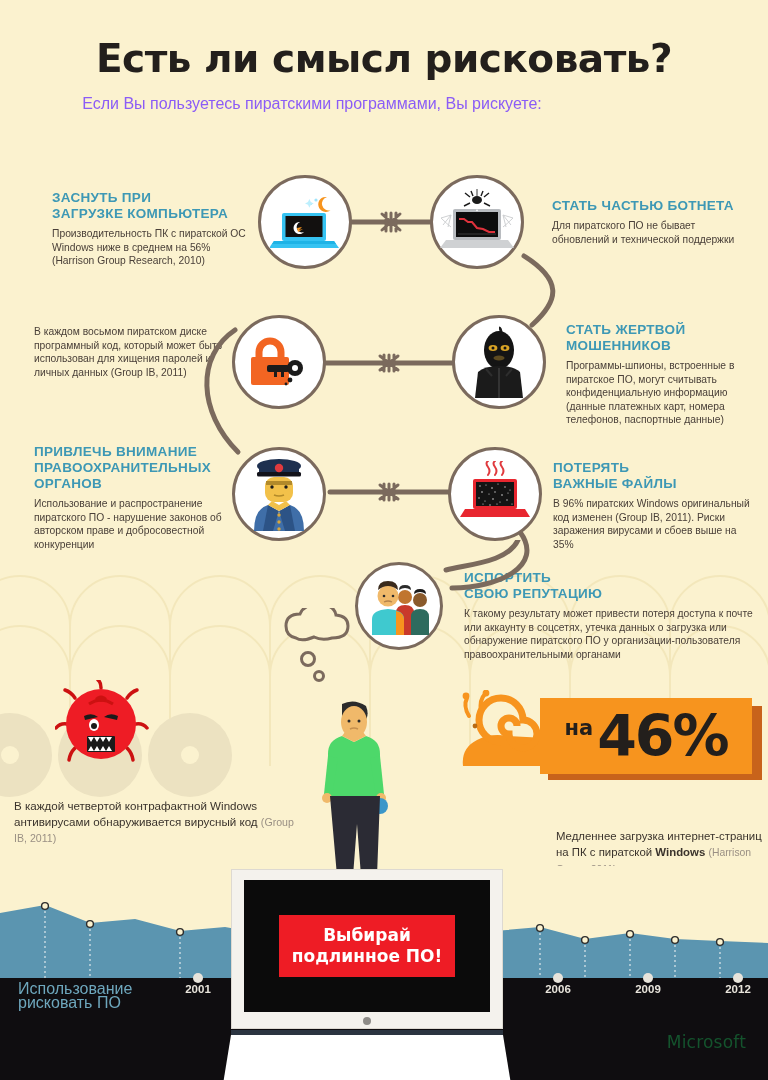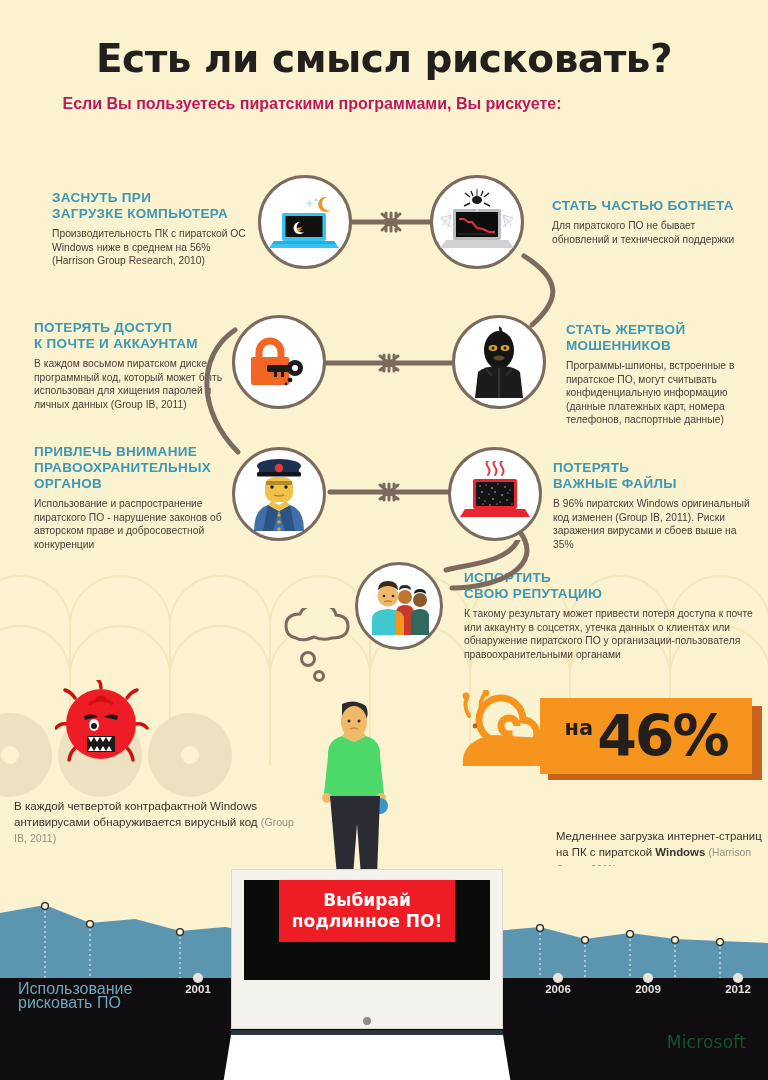--- a/index.html
+++ b/index.html
@@ -20,21 +20,21 @@
   .title {
     position: absolute; top: 36px; left: 0; width: 768px;
     text-align: center;
     font-size: 39px; font-weight: bold; letter-spacing: -0.5px;
     color: #231f1c;
     font-family: "DejaVu Sans", sans-serif;
   }
   .subtitle {
     position: absolute; top: 95px; left: 0; width: 624px;
     text-align: center;
-    font-size: 16px; color: #be185d; font-weight: bold;
+    font-size: 16px; color: #8b5cf6; font-weight: normal;
   }
 
   
   .tb { position: absolute; }
   .tb .hd {
     color: #3d98b5; font-weight: bold; font-size: 13.5px;
     line-height: 16px; letter-spacing: .3px; text-transform: uppercase;
   }
   .tb .bd {
     color: #4a4039; font-size: 10.3px; line-height: 13.5px; margin-top: 5px;
@@ -107,22 +107,22 @@
   }
 
   
   .laptop { position: absolute; left: 231px; top: 869px; z-index: 8; }
   .lap-body {
     width: 272px; height: 160px; background: #f4f2ed;
     border: 1px solid #ddd9d1;
   }
   .lap-screen {
     position: absolute; left: 13px; top: 11px;
-    width: 246px; height: 100px; background: #0b0b0b;
-    display: flex; justify-content: center;
+    width: 246px; height: 132px; background: #0b0b0b;
+    display: flex; align-items: center; justify-content: center;
   }
   .lap-red {
     background: #ee1c25; width: 176px; height: 62px;
     display: flex; flex-direction: column; align-items: center;
     justify-content: center;
   }
   .lap-red span {
     color: #ffffff; font-weight: bold; font-size: 17px; line-height: 21px;
     font-family: "DejaVu Sans", sans-serif;
   }
@@ -398,24 +398,20 @@
   </div>
 
   <div class="tb" style="left:552px;top:198px;width:200px;">
     <div class="hd">
       <div>СТАТЬ ЧАСТЬЮ БОТНЕТА</div>
     </div>
     <div class="bd">Для пиратского ПО не бывает обновлений и технической поддержки</div>
   </div>
 
   <div class="tb" style="left:34px;top:320px;width:215px;">
-    <div class="hd">
-      <div>ПОТЕРЯТЬ ДОСТУП</div>
-      <div>К ПОЧТЕ И АККАУНТАМ</div>
-    </div>
     <div class="bd">В каждом восьмом пиратском диске программный код, который может быть использован для хищения паролей и личных данных (Group IB, 2011)</div>
   </div>
 
   <div class="tb" style="left:34px;top:444px;width:218px;">
     <div class="hd">
       <div>ПРИВЛЕЧЬ ВНИМАНИЕ</div>
       <div>ПРАВООХРАНИТЕЛЬНЫХ</div>
       <div>ОРГАНОВ</div>
     </div>
     <div class="bd">Использование и распространение пиратского ПО - нарушение законов об авторском праве и добросовестной конкуренции</div>
@@ -435,21 +431,21 @@
       <div>ВАЖНЫЕ ФАЙЛЫ</div>
     </div>
     <div class="bd">В 96% пиратских Windows оригинальный код изменен (Group IB, 2011). Риски заражения вирусами и сбоев выше на 35%</div>
   </div>
 
   <div class="tb" style="left:464px;top:570px;width:292px;">
     <div class="hd">
       <div>ИСПОРТИТЬ</div>
       <div>СВОЮ РЕПУТАЦИЮ</div>
     </div>
-    <div class="bd">К такому результату может привести потеря доступа к почте или аккаунту в соцсетях, утечка данных  о клиентах или обнаружение пиратского ПО у организации-пользователя правоохранительными органами</div>
+    <div class="bd">К такому результату может привести потеря доступа к почте или аккаунту в соцсетях, утечка данных  о загрузка или обнаружение пиратского ПО у организации-пользователя правоохранительными органами</div>
   </div>
 
   <div class="virus-wrap">
     <span>
       <svg width="94" height="88" viewBox="0 0 94 88">
         <g stroke="#cc1111" stroke-width="3.5" fill="none" stroke-linecap="round">
           <path d="M20 18 q-4 -6 -10 -8"></path>
           <path d="M72 18 q4 -6 10 -8"></path>
           <path d="M12 44 q-7 -1 -11 4"></path>
           <path d="M81 44 q7 -1 11 4"></path>

